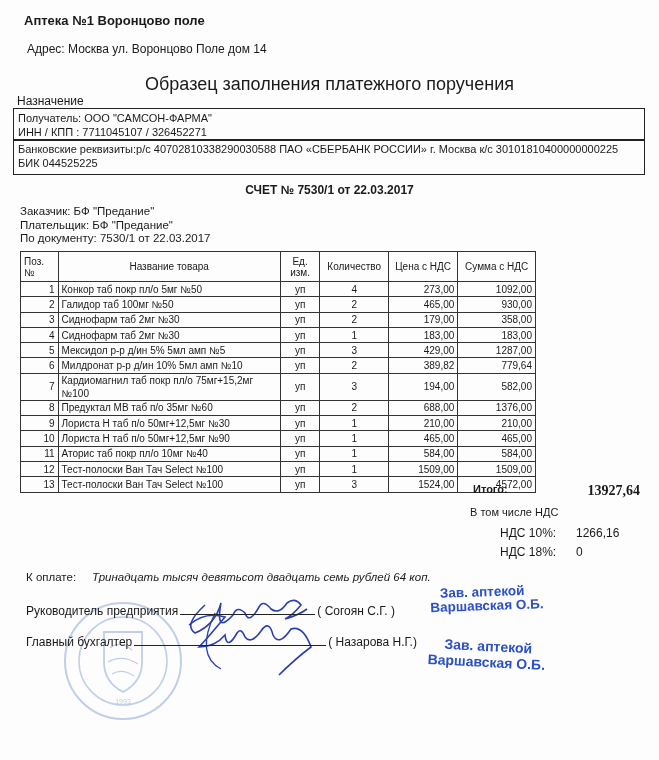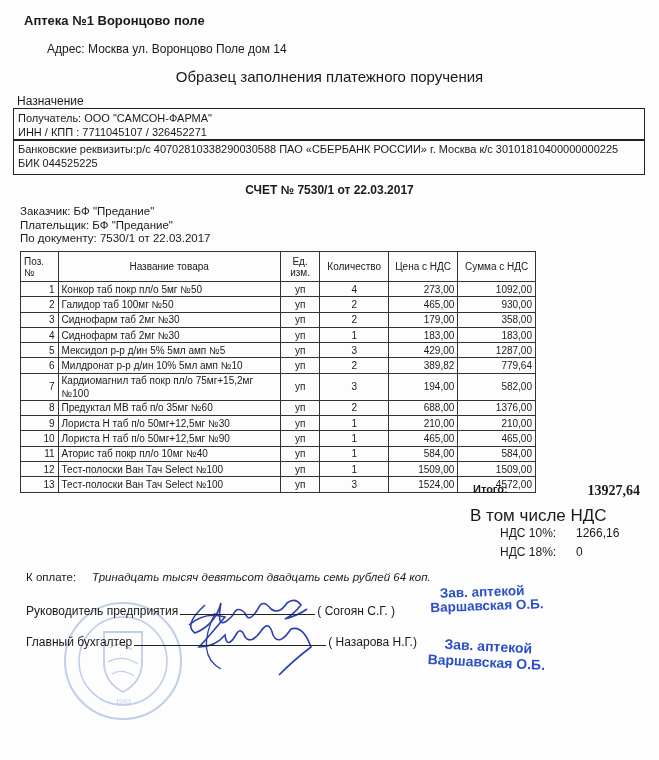--- a/index.html
+++ b/index.html
@@ -2,43 +2,43 @@
 <html><head>
 <meta charset="utf-8">
 <style>
   html, body { margin: 0; padding: 0; }
   body {
     width: 659px; height: 760px; background: #fdfdfd; position: relative; overflow: hidden;
     font-family: "Liberation Sans", sans-serif; color: #1a1a1a; font-size: 11px;
   }
   .abs { position: absolute; }
   .pharmacy-name { left: 24px; top: 13px; font-size: 13px; font-weight: bold; }
-  .address { left: 27px; top: 42px; font-size: 12px; margin-left: 20px; }
-  .form-title { left: 0; width: 659px; top: 68px; text-align: center; font-size: 15px; }
+  .address { left: 27px; top: 42px; font-size: 12px; }
+  .form-title { left: 0; width: 659px; top: 74px; text-align: center; font-size: 18px; }
   .purpose-label { left: 17px; top: 94px; font-size: 12px; }
   .box { left: 13px; width: 632px; border: 1.5px solid #222; box-sizing: border-box; padding: 2px 4px; font-size: 11px; line-height: 14px; }
   .box1 { top: 108px; height: 33px; }
   .box2 { top: 139px; height: 36px; }
   .invoice-title { left: 0; width: 659px; text-align: center; top: 183px; font-size: 12px; font-weight: bold; }
   .meta { left: 20px; top: 205px; font-size: 11.5px; line-height: 13.5px; }
   table.items {
     position: absolute; left: 20px; top: 251px; width: 516px; border-collapse: collapse; font-size: 10px; padding-left: 38px;
   }
   table.items th, table.items td { border: 1px solid #333; padding: 0 3px; }
   table.items th { font-weight: normal; height: 29px; text-align: center; }
   table.items td { height: 14.3px; line-height: 13px; }
   .c-pos { width: 34px; text-align: right; }
   .c-name { width: 264px; }
   .c-unit { width: 37px; text-align: center; }
   .c-qty { width: 64px; text-align: center; }
   .c-price { width: 71px; text-align: right; }
   .c-sum { width: 82px; text-align: right; }
   .total-label { left: 473px; top: 483px; font-weight: bold; font-size: 11px; }
   .total-value { left: 556px; width: 84px; top: 483px; text-align: right; font-weight: bold; font-size: 14px; font-family: Liberation Serif, serif; }
-  .vat-title { left: 470px; top: 506px; font-size: 17px; }
+  .vat-title { left: 470px; top: 506px; font-size: 11px; }
   .vat10 { left: 500px; top: 526px; font-size: 12px; }
   .vat18 { left: 500px; top: 545px; font-size: 12px; }
   .vat-val { position: absolute; left: 76px; top: 0; }
   .pay-label { left: 26px; top: 571px; font-size: 11.5px; }
   .pay-words { left: 92px; top: 571px; font-size: 11.5px; font-style: italic; }
   .sig-row { left: 26px; font-size: 12px; }
   .sig1 { top: 604px; }
   .sig2 { top: 635px; }
   .sig-line { display: inline-block; border-bottom: 1px solid #222; vertical-align: bottom; height: 1px; margin: 0 2px 3px 2px; }
   .stamp-text { color: #2a4fc7; font-weight: bold; font-size: 13.5px; line-height: 14px; }

